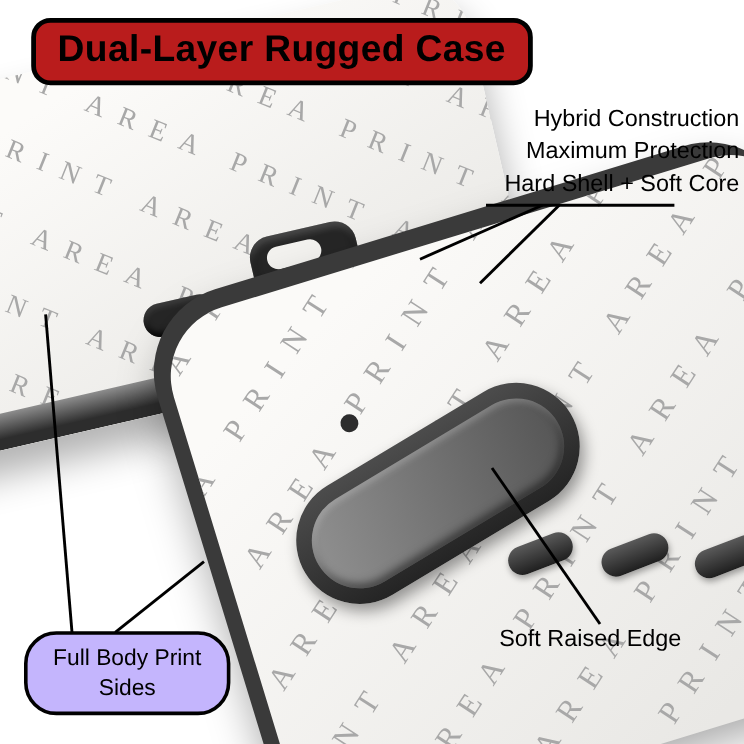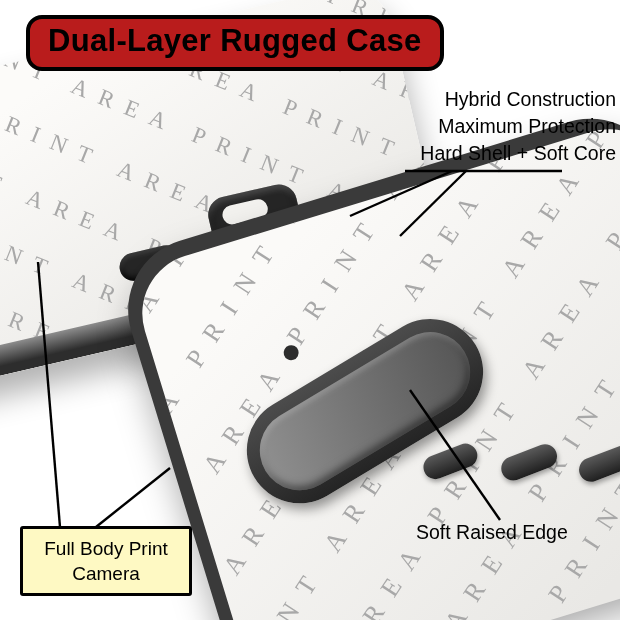--- a/index.html
+++ b/index.html
@@ -53,21 +53,21 @@
   
   .lines{position:absolute;left:0;top:0;z-index:2;pointer-events:none;}
   .lines line{stroke:#000;stroke-width:2.4;}
 
   
   .title-box{position:absolute;left:26px;top:15px;z-index:3;border:4px solid #000;border-radius:16px;
     padding:4px 18px 8px;font-size:31px;font-weight:700;letter-spacing:.3px;background:#b91c1c;}
   .hybrid{position:absolute;left:350px;top:86px;width:266px;z-index:3;text-align:right;
     font-size:19.5px;line-height:27px;}
   .fullbody{position:absolute;left:20px;top:526px;width:158px;z-index:3;border:3px solid #000;
-    border-radius:3px;padding:7px 4px;text-align:center;font-size:19px;line-height:25px;background:#fef9c3;}
+    border-radius:27px;padding:7px 4px;text-align:center;font-size:19px;line-height:25px;background:#c4b5fd;}
   .camera-label{position:absolute;left:416px;top:519px;width:200px;z-index:3;text-align:left;
     font-size:19.5px;line-height:26px;}
 </style>
 </head>
 <body>
 
 <div class="canvas">
 
   <div class="case case1">
     <div class="body">
@@ -138,20 +138,20 @@
   <div class="title-box">Dual-Layer Rugged Case</div>
 
   <div class="hybrid">
     <div>Hybrid Construction</div>
     <div>Maximum Protection</div>
     <div>Hard Shell + Soft Core</div>
   </div>
 
   <div class="fullbody">
     <div>Full Body Print</div>
-    <div>Camera</div>
+    <div>Sides</div>
   </div>
 
   <div class="camera-label">
     <div>Soft Raised Edge</div>
   </div>
 
 </div>
 
 </body></html>

